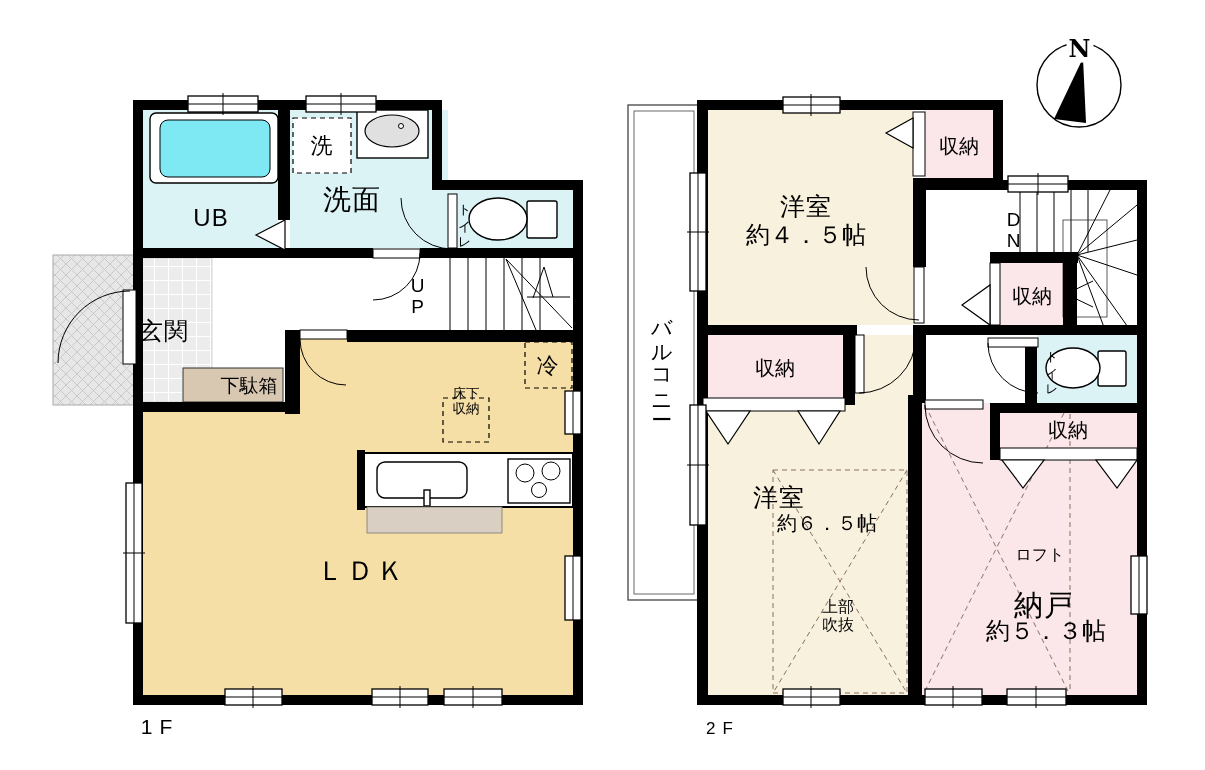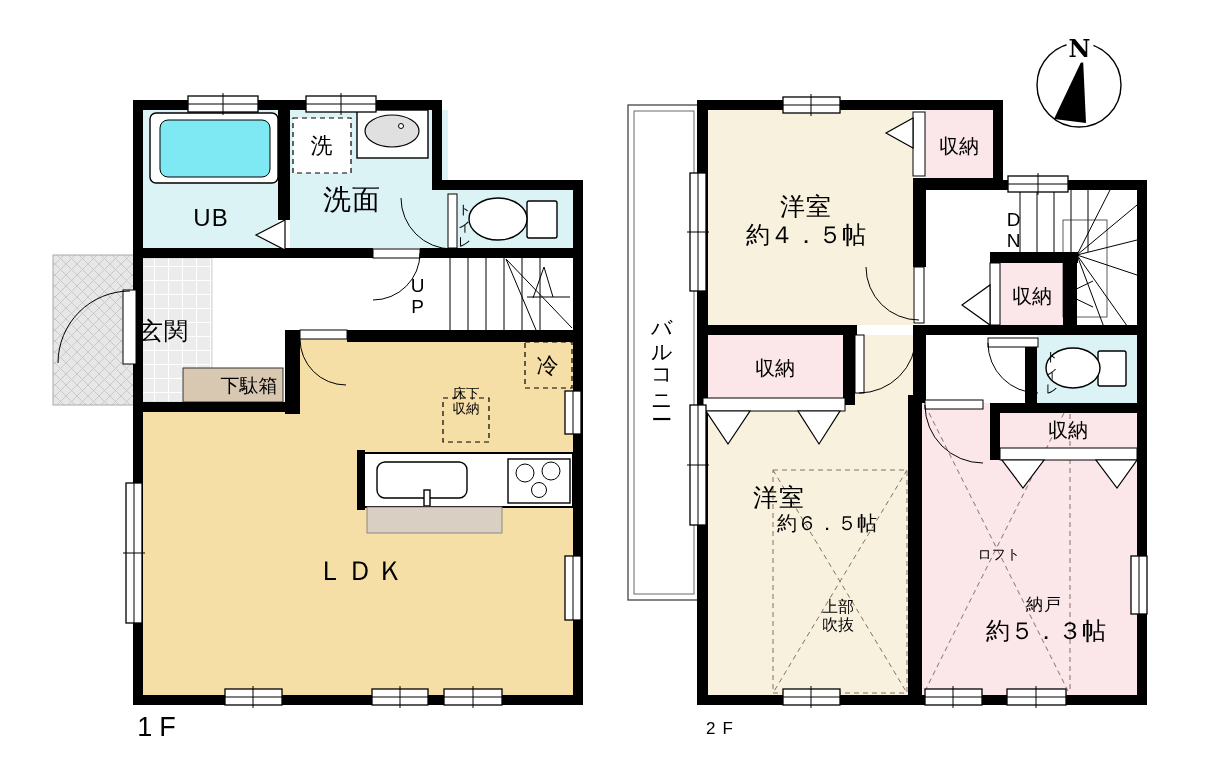--- a/index.html
+++ b/index.html
@@ -318,33 +318,33 @@
 <div class="lbl" style="left:352px;top:200px;font-size:28px;text-align:center;">洗面</div>
 <div class="lbl v" style="left:464px;top:220px;font-size:13px;">トイレ</div>
 <div class="lbl" style="left:418px;top:296px;font-size:19px;">U
 P</div>
 <div class="lbl" style="left:164px;top:331px;font-size:24px;">玄関</div>
 <div class="lbl" style="left:221px;top:386px;font-size:19px;letter-spacing:0;margin-left:28px;">下駄箱</div>
 <div class="lbl" style="left:362px;top:571px;font-size:27px;letter-spacing:3px;">ＬＤＫ</div>
 <div class="lbl" style="left:548px;top:366px;font-size:22px;">冷</div>
 <div class="lbl" style="left:466px;top:401px;font-size:13.5px;letter-spacing:0;">床下
 収納</div>
-<div class="lbl fl" style="left:160px;top:727px;font-size:27px;">1F</div>
+<div class="lbl fl" style="left:160px;top:727px;font-size:21px;">1F</div>
 
 <div class="lbl v" style="left:662px;top:357px;font-size:21px;">バルコニー</div>
 <div class="lbl" style="left:806px;top:206px;font-size:25px;">洋室</div>
 <div class="lbl" style="left:806px;top:235px;font-size:24px;letter-spacing:0;">約４．５帖</div>
 <div class="lbl" style="left:959px;top:146px;font-size:20px;letter-spacing:0;">収納</div>
 <div class="lbl" style="left:1014px;top:230px;font-size:19px;">D
 N</div>
 <div class="lbl" style="left:1032px;top:296px;font-size:20px;letter-spacing:0;">収納</div>
 <div class="lbl v" style="left:1052px;top:367px;font-size:12.5px;">トイレ</div>
 <div class="lbl" style="left:775px;top:368px;font-size:20px;letter-spacing:0;">収納</div>
 <div class="lbl" style="left:779px;top:497px;font-size:25px;">洋室</div>
 <div class="lbl" style="left:799px;top:523px;font-size:20px;letter-spacing:0;margin-left:28px;">約６．５帖</div>
 <div class="lbl" style="left:838px;top:616px;font-size:16px;letter-spacing:0;">上部
 吹抜</div>
-<div class="lbl" style="left:999px;top:555px;font-size:14px;letter-spacing:0;">ロフト</div>
-<div class="lbl" style="left:1044px;top:605px;font-size:17px;">納戸</div>
+<div class="lbl" style="left:1040px;top:555px;font-size:16px;letter-spacing:0;">ロフト</div>
+<div class="lbl" style="left:1044px;top:605px;font-size:29px;">納戸</div>
 <div class="lbl" style="left:1046px;top:631px;font-size:24px;letter-spacing:0;">約５．３帖</div>
 <div class="lbl" style="left:1068px;top:430px;font-size:20px;letter-spacing:0;">収納</div>
 <div class="lbl fl" style="left:723px;top:729px;font-size:17px;">2F</div>
 </div>
 
 </body></html>

